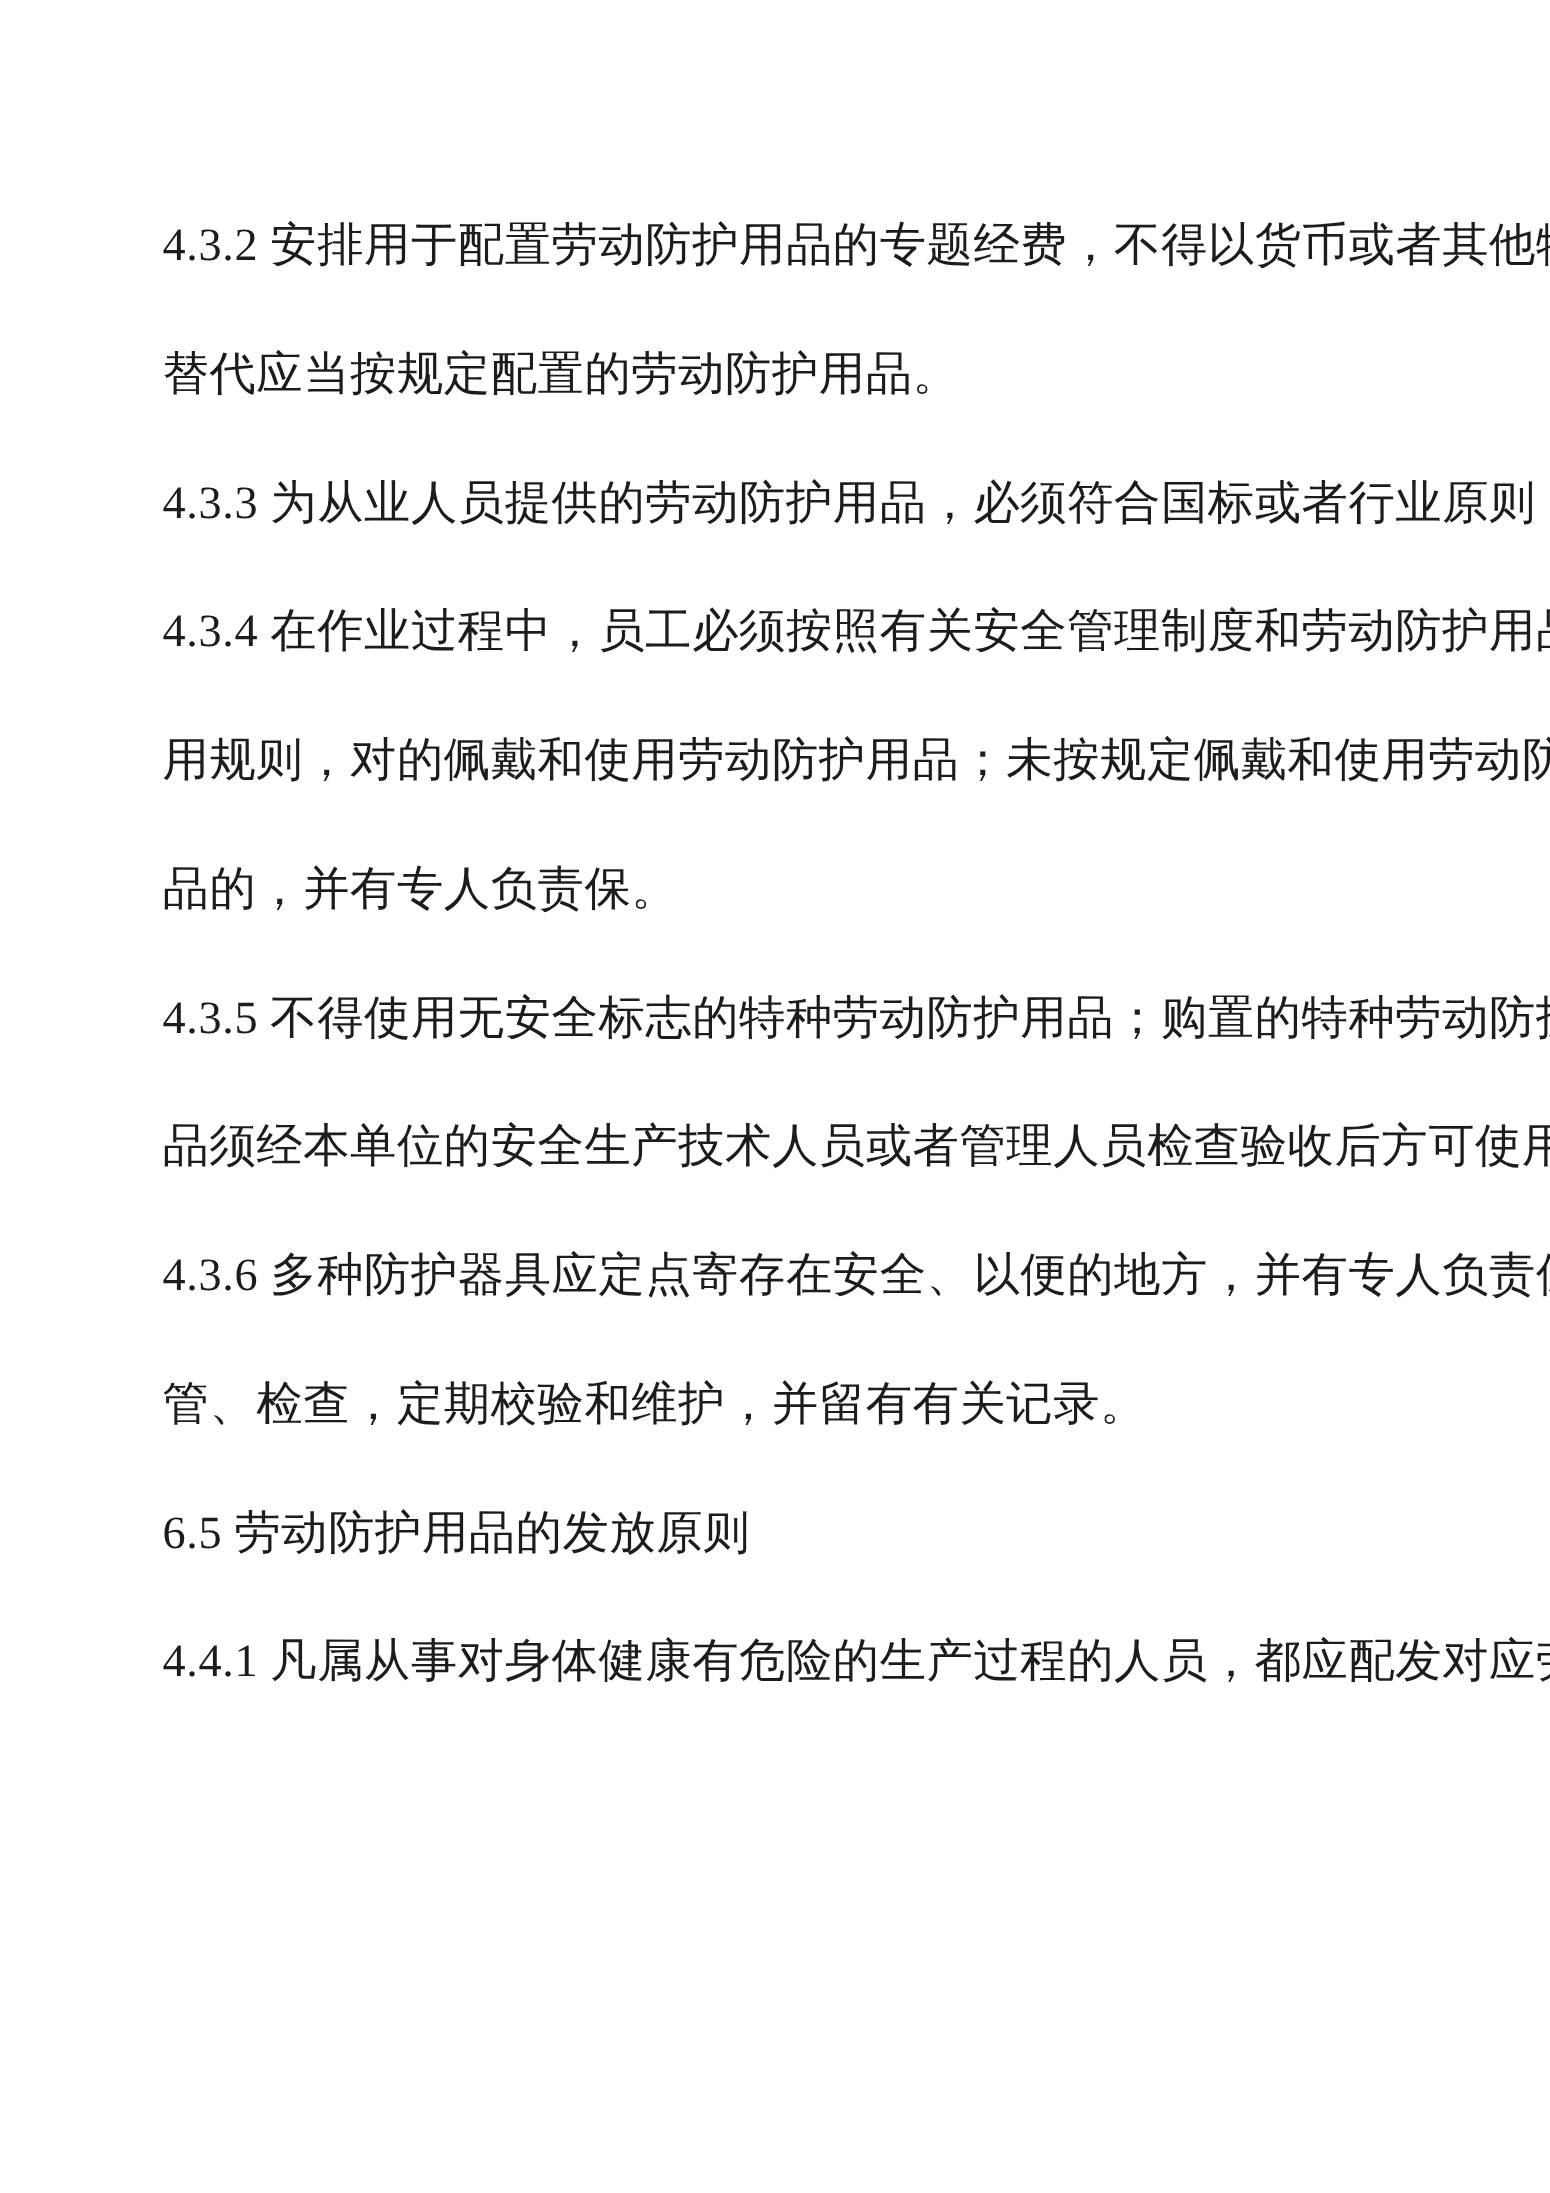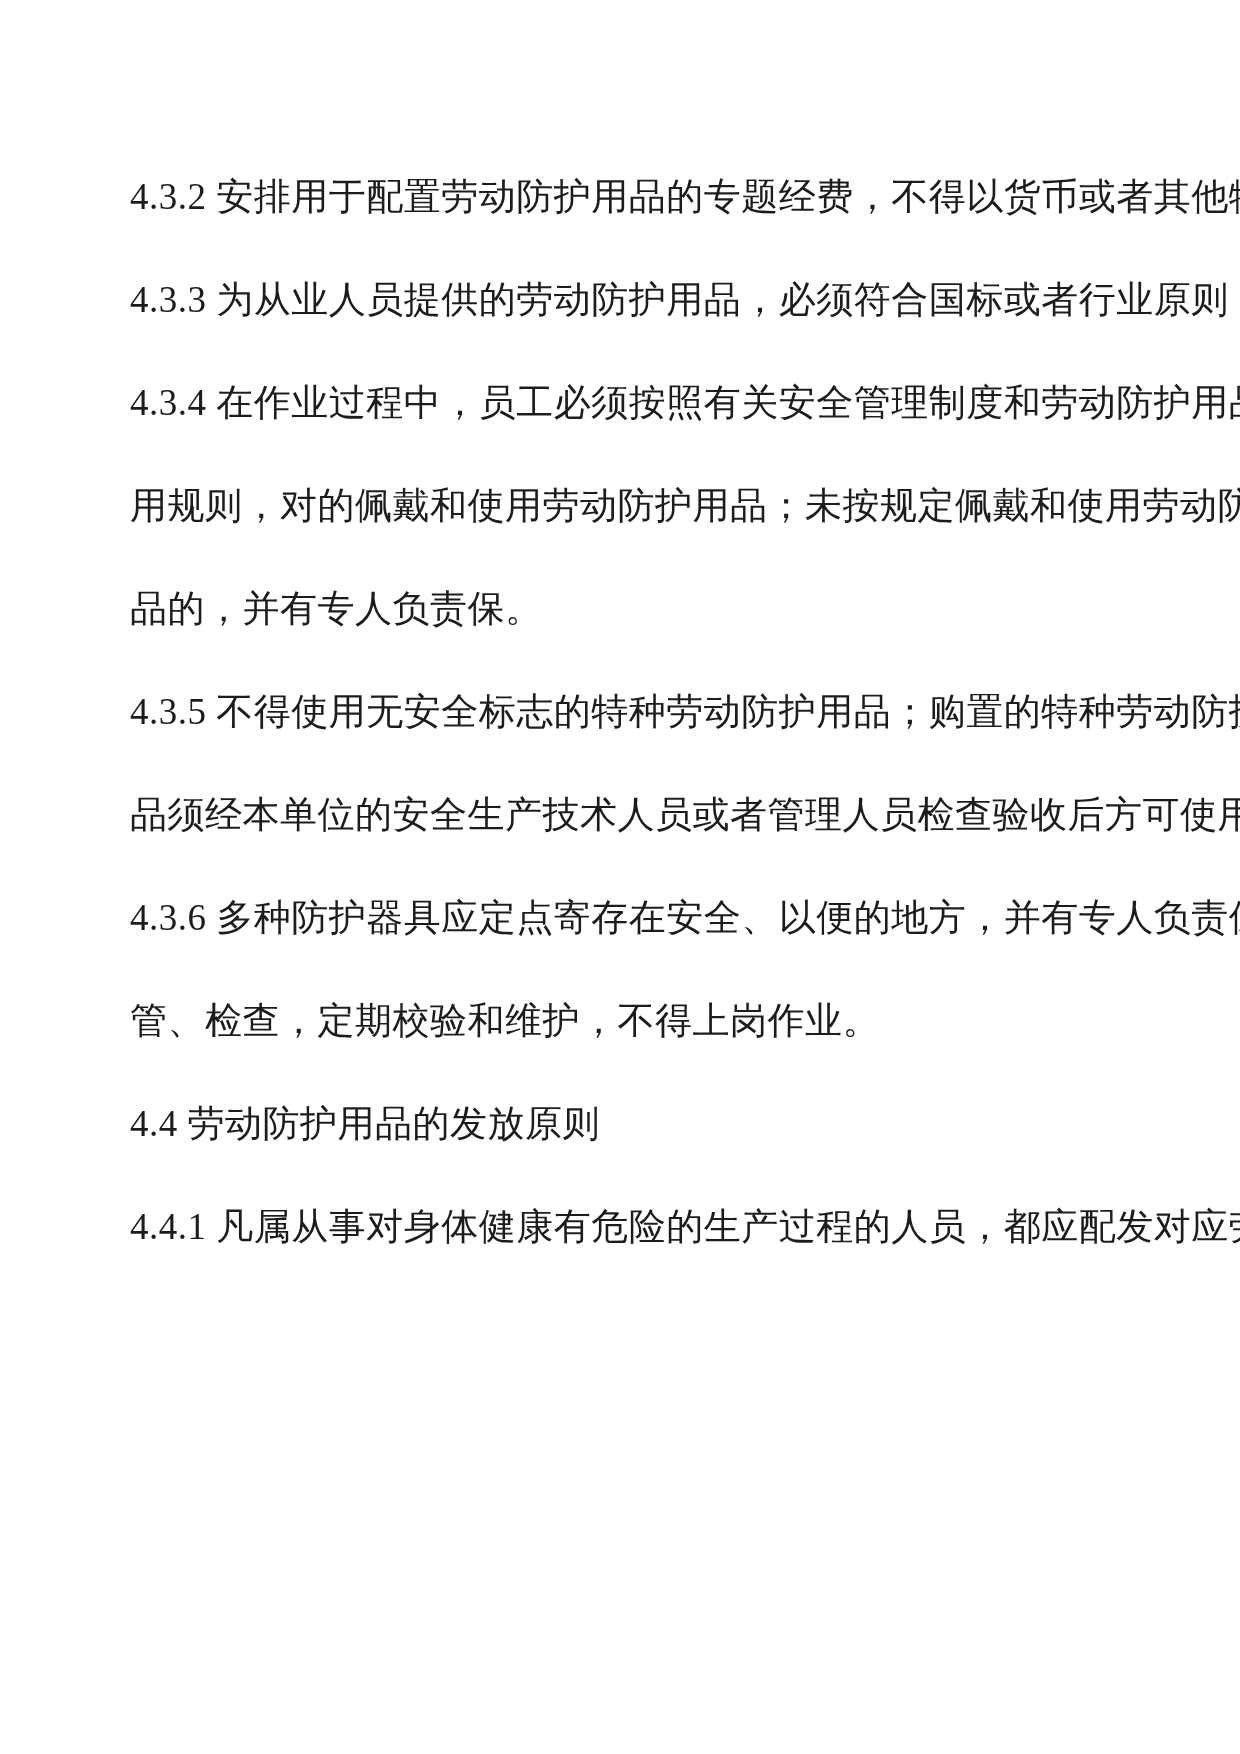--- a/index.html
+++ b/index.html
@@ -35,24 +35,25 @@
     letter-spacing: 0.5px;
     font-weight: 400;
   }
 </style>
 </head>
 <body>
 
 <div class="page">
   <div class="content">
     <div class="doc-line">4.3.2 安排用于配置劳动防护用品的专题经费，不得以货币或者其他物品</div>
+    <div class="doc-line">替代应当按规定配置的劳动防护用品。</div>
     <div class="doc-line">4.3.3 为从业人员提供的劳动防护用品，必须符合国标或者行业原则，不</div>
     <div class="doc-line">4.3.4 在作业过程中，员工必须按照有关安全管理制度和劳动防护用品使</div>
     <div class="doc-line">用规则，对的佩戴和使用劳动防护用品；未按规定佩戴和使用劳动防护用</div>
     <div class="doc-line">品的，并有专人负责保。</div>
     <div class="doc-line">4.3.5 不得使用无安全标志的特种劳动防护用品；购置的特种劳动防护用</div>
     <div class="doc-line">品须经本单位的安全生产技术人员或者管理人员检查验收后方可使用。</div>
     <div class="doc-line">4.3.6 多种防护器具应定点寄存在安全、以便的地方，并有专人负责保</div>
-    <div class="doc-line">管、检查，定期校验和维护，不得上岗作业。</div>
-    <div class="doc-line">4.4 劳动防护用品的发放原则</div>
+    <div class="doc-line">管、检查，定期校验和维护，并留有有关记录。</div>
+    <div class="doc-line">6.5 劳动防护用品的发放原则</div>
     <div class="doc-line">4.4.1 凡属从事对身体健康有危险的生产过程的人员，都应配发对应劳防</div>
   </div>
 </div>
 
 </body></html>

